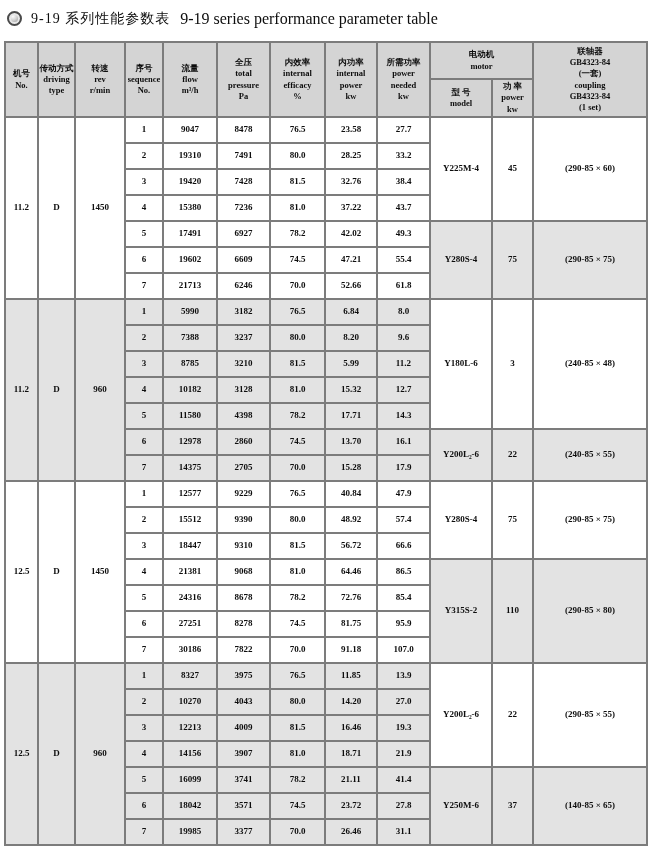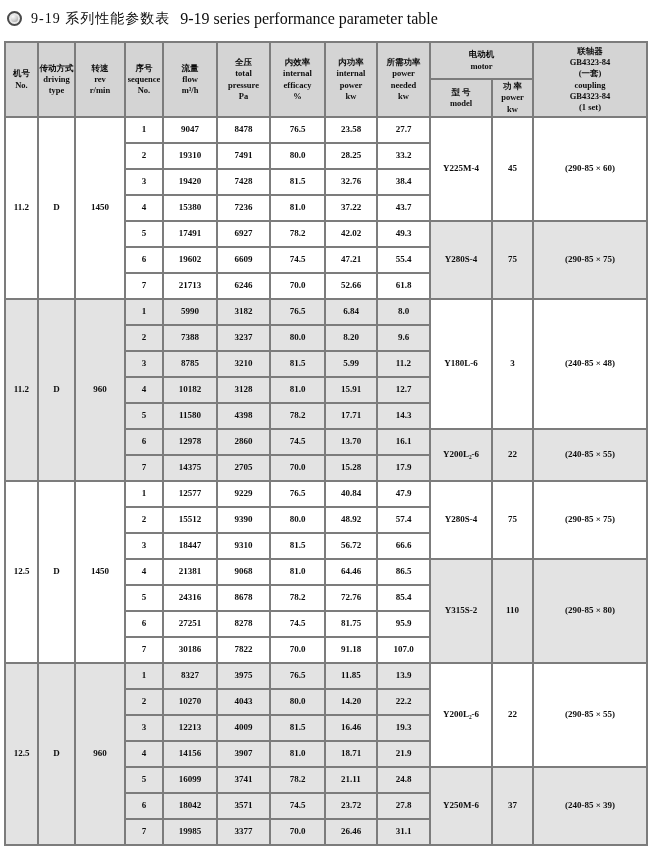--- a/index.html
+++ b/index.html
@@ -228,21 +228,21 @@
           <td class="shaded">3210</td>
           <td class="shaded">81.5</td>
           <td class="shaded">5.99</td>
           <td class="shaded">11.2</td>
         </tr>
         <tr>
           <td class="shaded">4</td>
           <td class="shaded">10182</td>
           <td class="shaded">3128</td>
           <td class="shaded">81.0</td>
-          <td class="shaded">15.91</td>
+          <td class="shaded">15.32</td>
           <td class="shaded">12.7</td>
         </tr>
         <tr>
           <td class="shaded">5</td>
           <td class="shaded">11580</td>
           <td class="shaded">4398</td>
           <td class="shaded">78.2</td>
           <td class="shaded">17.71</td>
           <td class="shaded">14.3</td>
         </tr>
@@ -343,21 +343,21 @@
           <td rowspan="4">Y200L₂-6</td>
           <td rowspan="4">22</td>
           <td rowspan="4">(290-85 × 55)</td>
         </tr>
         <tr>
           <td class="shaded">2</td>
           <td class="shaded">10270</td>
           <td class="shaded">4043</td>
           <td class="shaded">80.0</td>
           <td class="shaded">14.20</td>
-          <td class="shaded">22.2</td>
+          <td class="shaded">27.0</td>
         </tr>
         <tr>
           <td class="shaded">3</td>
           <td class="shaded">12213</td>
           <td class="shaded">4009</td>
           <td class="shaded">81.5</td>
           <td class="shaded">16.46</td>
           <td class="shaded">19.3</td>
         </tr>
         <tr>
@@ -367,24 +367,24 @@
           <td class="shaded">81.0</td>
           <td class="shaded">18.71</td>
           <td class="shaded">21.9</td>
         </tr>
         <tr>
           <td class="shaded">5</td>
           <td class="shaded">16099</td>
           <td class="shaded">3741</td>
           <td class="shaded">78.2</td>
           <td class="shaded">21.11</td>
-          <td class="shaded">24.8</td>
+          <td class="shaded">41.4</td>
           <td rowspan="3" class="shaded">Y250M-6</td>
           <td rowspan="3" class="shaded">37</td>
-          <td rowspan="3" class="shaded">(240-85 × 39)</td>
+          <td rowspan="3" class="shaded">(140-85 × 65)</td>
         </tr>
         <tr>
           <td class="shaded">6</td>
           <td class="shaded">18042</td>
           <td class="shaded">3571</td>
           <td class="shaded">74.5</td>
           <td class="shaded">23.72</td>
           <td class="shaded">27.8</td>
         </tr>
         <tr>

